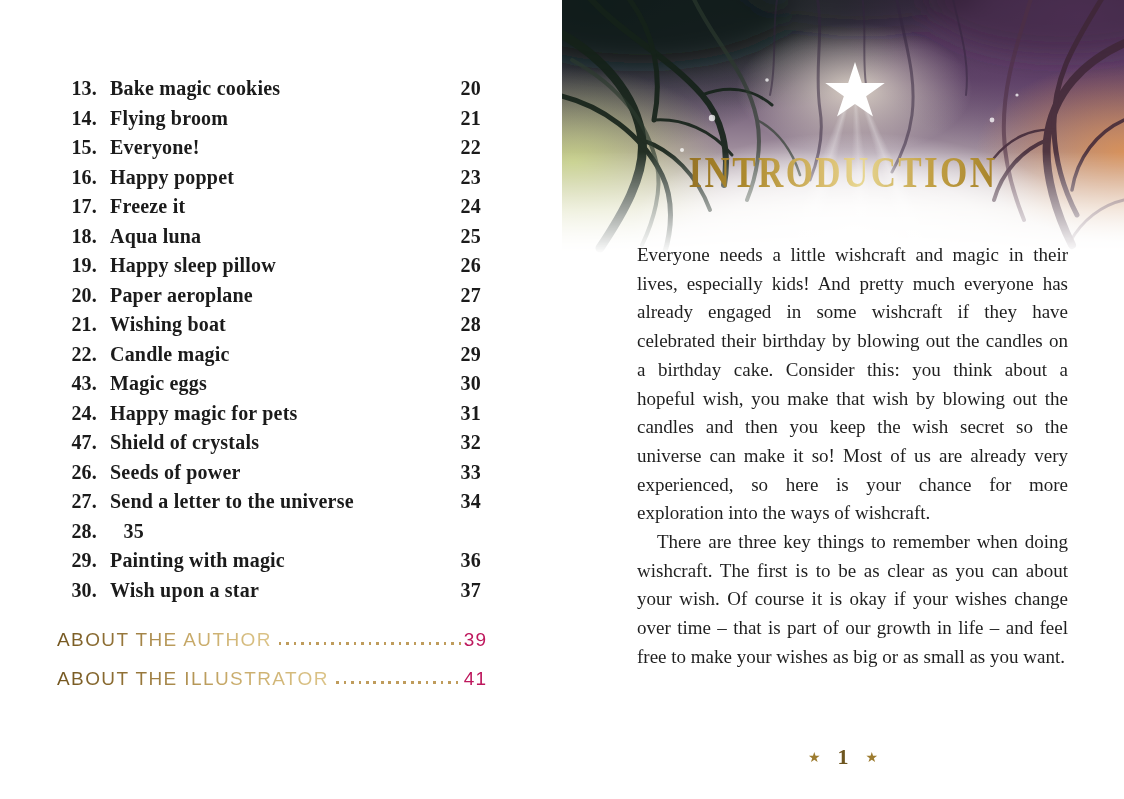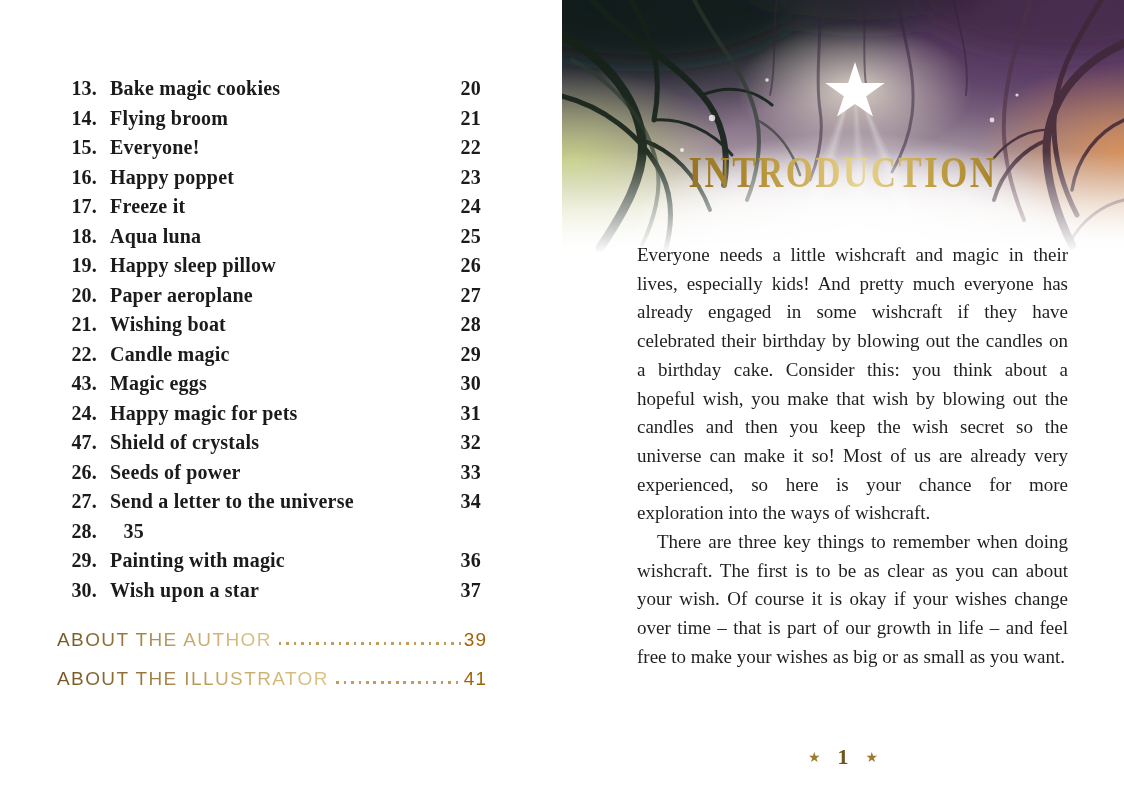--- a/index.html
+++ b/index.html
@@ -31,21 +31,21 @@
     font-size:19px; letter-spacing:1.4px; font-weight:400;
     color:#8a6a2e; white-space:nowrap; line-height:1;
     padding-bottom:2px;
   }
   .about-leader {
     flex:1; height:3px; margin:0 3px 6px 7px;
     background-image:repeating-linear-gradient(90deg,#bf9c5c 0 2.5px,transparent 2.5px 7.5px);
   }
   .about-page {
     font-family:"Liberation Sans","DejaVu Sans",sans-serif;
-    font-size:19px; color:#a16207; line-height:1; padding-bottom:2px;
+    font-size:19px; color:#be185d; line-height:1; padding-bottom:2px;
     letter-spacing:1px;
   }
   @supports (-webkit-background-clip:text) {
     .about-label {
       background:linear-gradient(90deg,#73561f 0%,#96763a 30%,#c7a968 62%,#dcc488 100%);
       -webkit-background-clip:text; background-clip:text; color:transparent;
     }
   }
 
   

